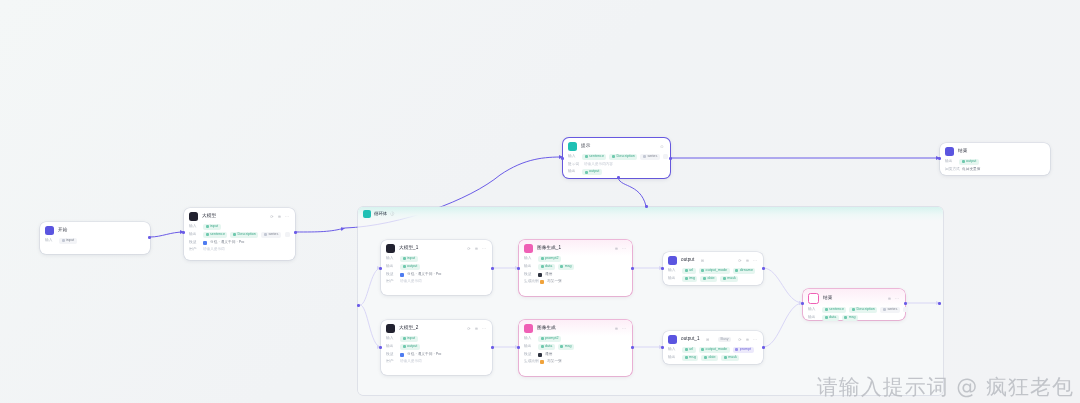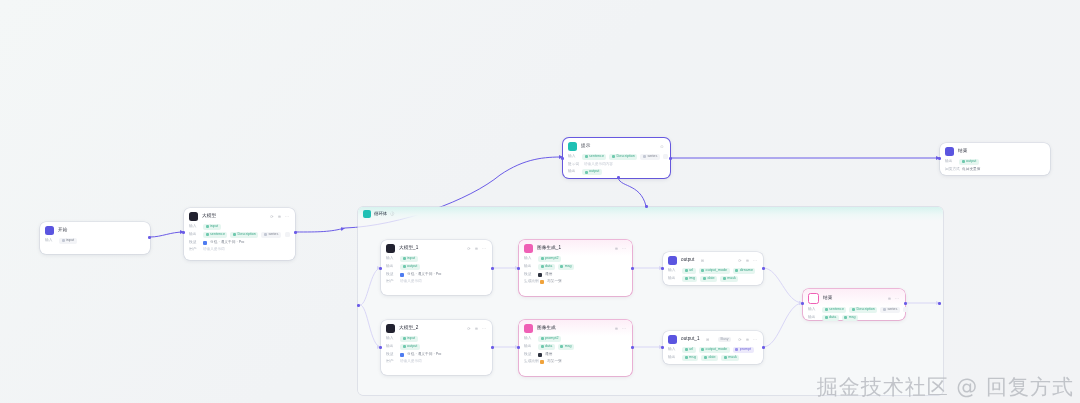--- a/index.html
+++ b/index.html
@@ -527,15 +527,15 @@
   <div class="dot" style="left:379px;top:346px;"></div>
   <div class="dot" style="left:491px;top:346px;"></div>
   <div class="dot" style="left:517px;top:346px;"></div>
   <div class="dot" style="left:631px;top:346px;"></div>
   <div class="dot" style="left:661px;top:346px;"></div>
   <div class="dot" style="left:762px;top:346px;"></div>
   <div class="dot" style="left:801px;top:302px;"></div>
   <div class="dot" style="left:904px;top:302px;"></div>
   <div class="dot" style="left:938px;top:302px;"></div>
 
-  <div class="wm">掘金技术社区 @ 回复方式</div>
+  <div class="wm">请输入提示词 @ 疯狂老包</div>
 
 </div>
 
 </body></html>

